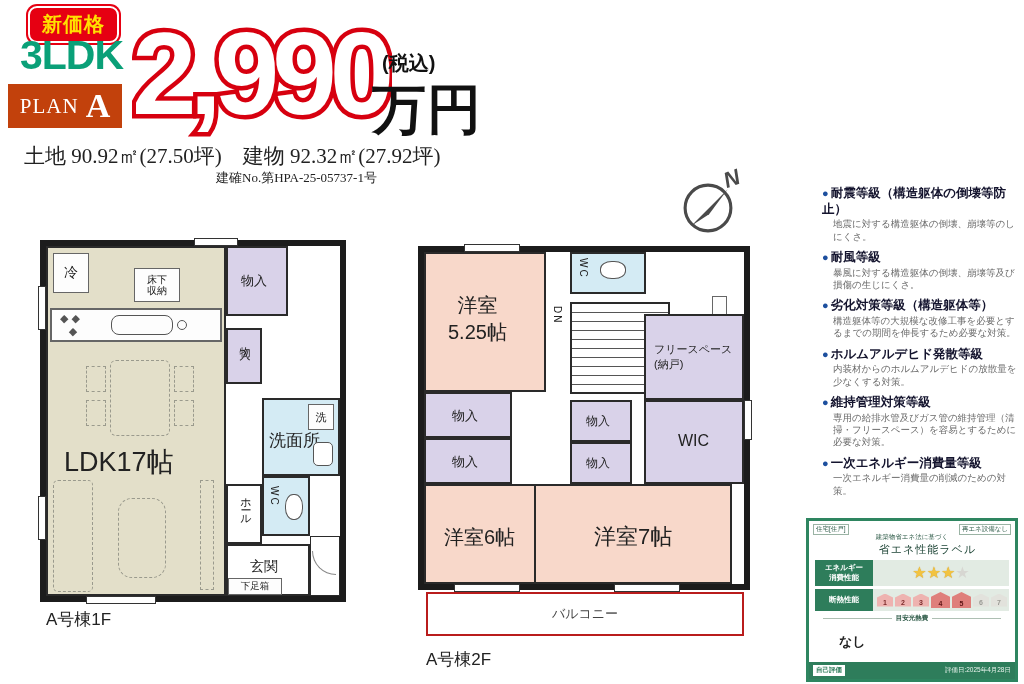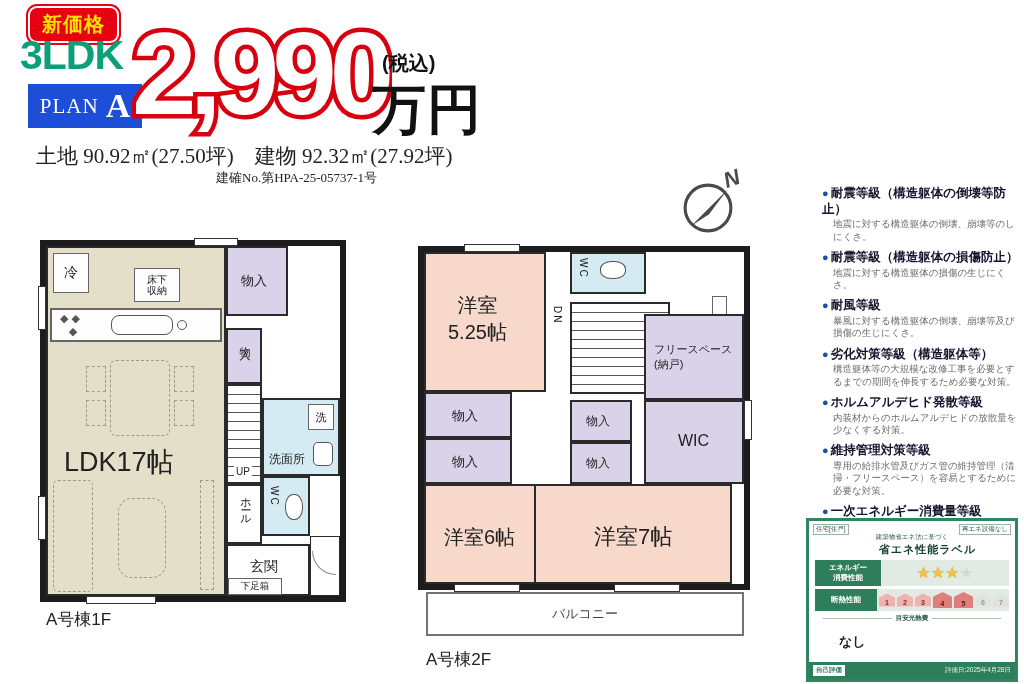--- a/index.html
+++ b/index.html
@@ -11,30 +11,30 @@
   .abs { position:absolute; }
 
   
   .badge-new {
     left:28px; top:6px; background:#e60012; color:#ffe100; font-weight:900;
     font-size:20px; padding:3px 12px; border:2px solid #fff; border-radius:9px;
     box-shadow:0 0 0 2px #e60012; letter-spacing:1px;
   }
   .ldk-type { left:20px; top:32px; font-size:41px; font-weight:900; color:#0aa078; letter-spacing:-1px; }
   .plan-box {
-    left:28px; top:84px; width:114px; height:44px; background:#1d4ed8; color:#fff;
+    left:8px; top:84px; width:114px; height:44px; background:#c2410c; color:#fff;
     display:flex; align-items:center; justify-content:center; gap:7px;
     font-family:"Liberation Serif", serif;
   }
   .plan-box .plan-word { font-size:21px; letter-spacing:1px; }
   .plan-box .plan-letter { font-size:34px; font-weight:bold; }
   .price-svg { left:132px; top:2px; }
   .tax-note { left:382px; top:50px; font-size:20px; font-weight:600; color:#111; }
   .price-unit { left:372px; top:74px; font-size:54px; font-weight:900; color:#111; letter-spacing:1px; }
-  .land-line { left:24px; top:142px; font-size:21px; color:#222; font-family:"Liberation Serif", serif;margin-left:12px; }
+  .land-line { left:24px; top:142px; font-size:21px; color:#222; font-family:"Liberation Serif", serif; }
   .conf-line { left:216px; top:169px; font-size:13px; color:#222; font-family:"Liberation Serif", serif; }
 
   
   .compass { left:682px; top:182px; width:52px; height:52px; }
   .compass-n { left:724px; top:166px; font-size:22px; font-weight:bold; font-style:italic; color:#4a4a4a; transform:rotate(-20deg); }
 
   
   .plan { border:6px solid #1c1c1c; background:#fff; }
   .plan1 { left:40px; top:240px; width:306px; height:362px; }
   .plan2 { left:418px; top:246px; width:332px; height:344px; }
@@ -45,21 +45,21 @@
   .room-blue  { background:#d4ebf4; }
   .room-white { background:#fff; }
   .rlabel { position:absolute; color:#222; white-space:nowrap; }
   .vtext { writing-mode:vertical-rl; letter-spacing:2px; }
   .dashed { position:absolute; border:1.5px dashed #9a9a8d; background:transparent; }
   .stairs { background:repeating-linear-gradient(to bottom, #fff 0 8px, #555 8px 9px); }
   .minibox { position:absolute; border:1.3px solid #666; background:#fdfdfd; display:flex; align-items:center; justify-content:center; text-align:center; }
   .tub { position:absolute; background:#fff; border:1.5px solid #555; border-radius:10px; }
   .toilet { position:absolute; background:#fff; border:1.3px solid #555; border-radius:45%; }
   .caption { font-size:17px; color:#222; font-weight:500; }
-  .balcony { border:2px solid #737373; background:#fff; display:flex; align-items:center; justify-content:center; font-size:13px; color:#444; }
+  .balcony { border:2px solid #b91c1c; background:#fff; display:flex; align-items:center; justify-content:center; font-size:13px; color:#444; }
   .arc { position:absolute; border:1.4px solid #888; background:transparent; }
   .win { position:absolute; background:#fff; border:1.5px solid #333; }
 
   
   .ring {
     left:834px; top:34px; width:172px; height:144px; border-radius:50%;
     background:conic-gradient(
       #d7263d 0deg 36deg, #fff 36deg 40deg,
       #c4874a 40deg 76deg, #fff 76deg 80deg,
       #a8cf45 80deg 116deg, #fff 116deg 120deg,
@@ -90,24 +90,24 @@
   .perf-title { font-size:12.5px; font-weight:bold; color:#14142e; line-height:1.25; }
   .perf-bullet { color:#1d4f9e; font-size:11px; margin-right:2px; }
   .perf-desc { font-size:9.5px; color:#6b6b6b; line-height:1.3; padding-left:11px; margin-top:1px; }
 
   
   .elabel { left:806px; top:518px; width:212px; height:164px; border:3px solid #2e8560; background:#fff; font-size:7px; }
   .el-head { display:flex; justify-content:space-between; padding:3px 4px 0 4px; }
   .el-chip { border:1px solid #9ab3a4; color:#2e5b48; font-size:6.5px; padding:0 2px; }
   .el-titles { text-align:center; margin-top:-2px; }
   .el-sub { font-size:6.5px; color:#2e5b48; }
-  .el-title { font-size:11px; font-weight:bold; color:#173f30; letter-spacing:1px;padding-left:31px; }
+  .el-title { font-size:11px; font-weight:normal; color:#173f30; letter-spacing:1px;padding-left:31px; }
   .el-row { display:flex; align-items:center; background:#e2ebe3; margin:3px 6px 0 6px; min-height:26px; }
   .el-row-label { background:#2e7d5b; color:#fff; font-size:7.5px; font-weight:bold;
-    width:66px; align-self:stretch; display:flex; align-items:center; justify-content:center;
+    width:58px; align-self:stretch; display:flex; align-items:center; justify-content:center;
     text-align:center; line-height:1.3; padding:2px; }
   .el-row-content { flex:1; display:flex; align-items:center; justify-content:center; }
   .star { font-size:16px; line-height:1; }
   .star.filled { color:#f2c341; text-shadow:0 0 1px #c08f1f; }
   .star.empty { color:#d7d7d2; }
   .house { display:inline-flex; align-items:flex-end; justify-content:center;
     clip-path:polygon(50% 0, 100% 30%, 100% 100%, 0 100%, 0 30%);
     font-size:7px; font-weight:bold; margin-left:2px; padding-bottom:1px; }
   .house.pink { width:16px; height:13px; background:#eeb3b0; color:#7c2a2a; }
   .house.red  { width:19px; height:16px; background:#df7f7b; color:#5d1414; }
@@ -179,28 +179,25 @@
       <div class="dashed" style="left:70px;top:250px;width:48px;height:80px;border-radius:14px;"></div>
       <div class="dashed" style="left:152px;top:232px;width:14px;height:110px;"></div>
     </div>
 
     <div class="room room-purple" style="left:180px;top:0;width:62px;height:70px;">
       <span class="rlabel" style="left:13px;top:24px;font-size:13px;">物入</span>
     </div>
     <div class="room room-purple" style="left:180px;top:82px;width:36px;height:56px;">
       <span class="rlabel vtext" style="left:9px;top:8px;font-size:11px;">物入</span>
     </div>
-    <div class="room room-white stairs" style="left:180px;top:138px;width:36px;height:100px;">
-      <span class="rlabel" style="left:6px;top:80px;font-size:10px;background:#fff;padding:0 2px;">UP</span>
-    </div>
     <div class="room room-blue" style="left:216px;top:152px;width:78px;height:78px;">
       <div class="minibox" style="right:4px;top:4px;width:26px;height:26px;font-size:11px;">
         <span>洗</span>
       </div>
-      <span class="rlabel" style="left:5px;bottom:6px;font-size:12px;">洗面所</span>
+      <span class="rlabel" style="left:5px;bottom:22px;font-size:17px;">洗面所</span>
       <div class="tub" style="right:5px;bottom:8px;width:20px;height:24px;border-radius:5px;"></div>
     </div>
     <div class="room room-white" style="left:180px;top:238px;width:36px;height:60px;">
       <span class="rlabel vtext" style="left:10px;top:4px;font-size:11px;">ホール</span>
     </div>
     <div class="room room-blue" style="left:216px;top:230px;width:48px;height:60px;">
       <span class="rlabel vtext" style="left:5px;top:8px;font-size:10px;">WC</span>
       <div class="toilet" style="right:5px;top:16px;width:18px;height:26px;"></div>
     </div>
     <div class="room room-white" style="left:180px;top:298px;width:84px;height:52px;">
@@ -272,24 +269,20 @@
   <div class="abs balcony" style="left:426px;top:592px;width:318px;height:44px;">
     <span>バルコニー</span>
   </div>
   <div class="abs caption" style="left:426px;top:648px;">A号棟2F</div>
 
 
   <div class="abs perf-list">
     <div class="perf-item">
       <div class="perf-title"><span class="perf-bullet">●</span><span>耐震等級（構造躯体の倒壊等防止）</span></div>
       <div class="perf-desc">地震に対する構造躯体の倒壊、崩壊等のしにくさ。</div>
-    </div>
-    <div class="perf-item">
-      <div class="perf-title"><span class="perf-bullet">●</span><span>耐震等級（構造躯体の損傷防止）</span></div>
-      <div class="perf-desc">地震に対する構造躯体の損傷の生じにくさ。</div>
     </div>
     <div class="perf-item">
       <div class="perf-title"><span class="perf-bullet">●</span><span>耐風等級</span></div>
       <div class="perf-desc">暴風に対する構造躯体の倒壊、崩壊等及び損傷の生じにくさ。</div>
     </div>
     <div class="perf-item">
       <div class="perf-title"><span class="perf-bullet">●</span><span>劣化対策等級（構造躯体等）</span></div>
       <div class="perf-desc">構造躯体等の大規模な改修工事を必要とするまでの期間を伸長するため必要な対策。</div>
     </div>
     <div class="perf-item">

